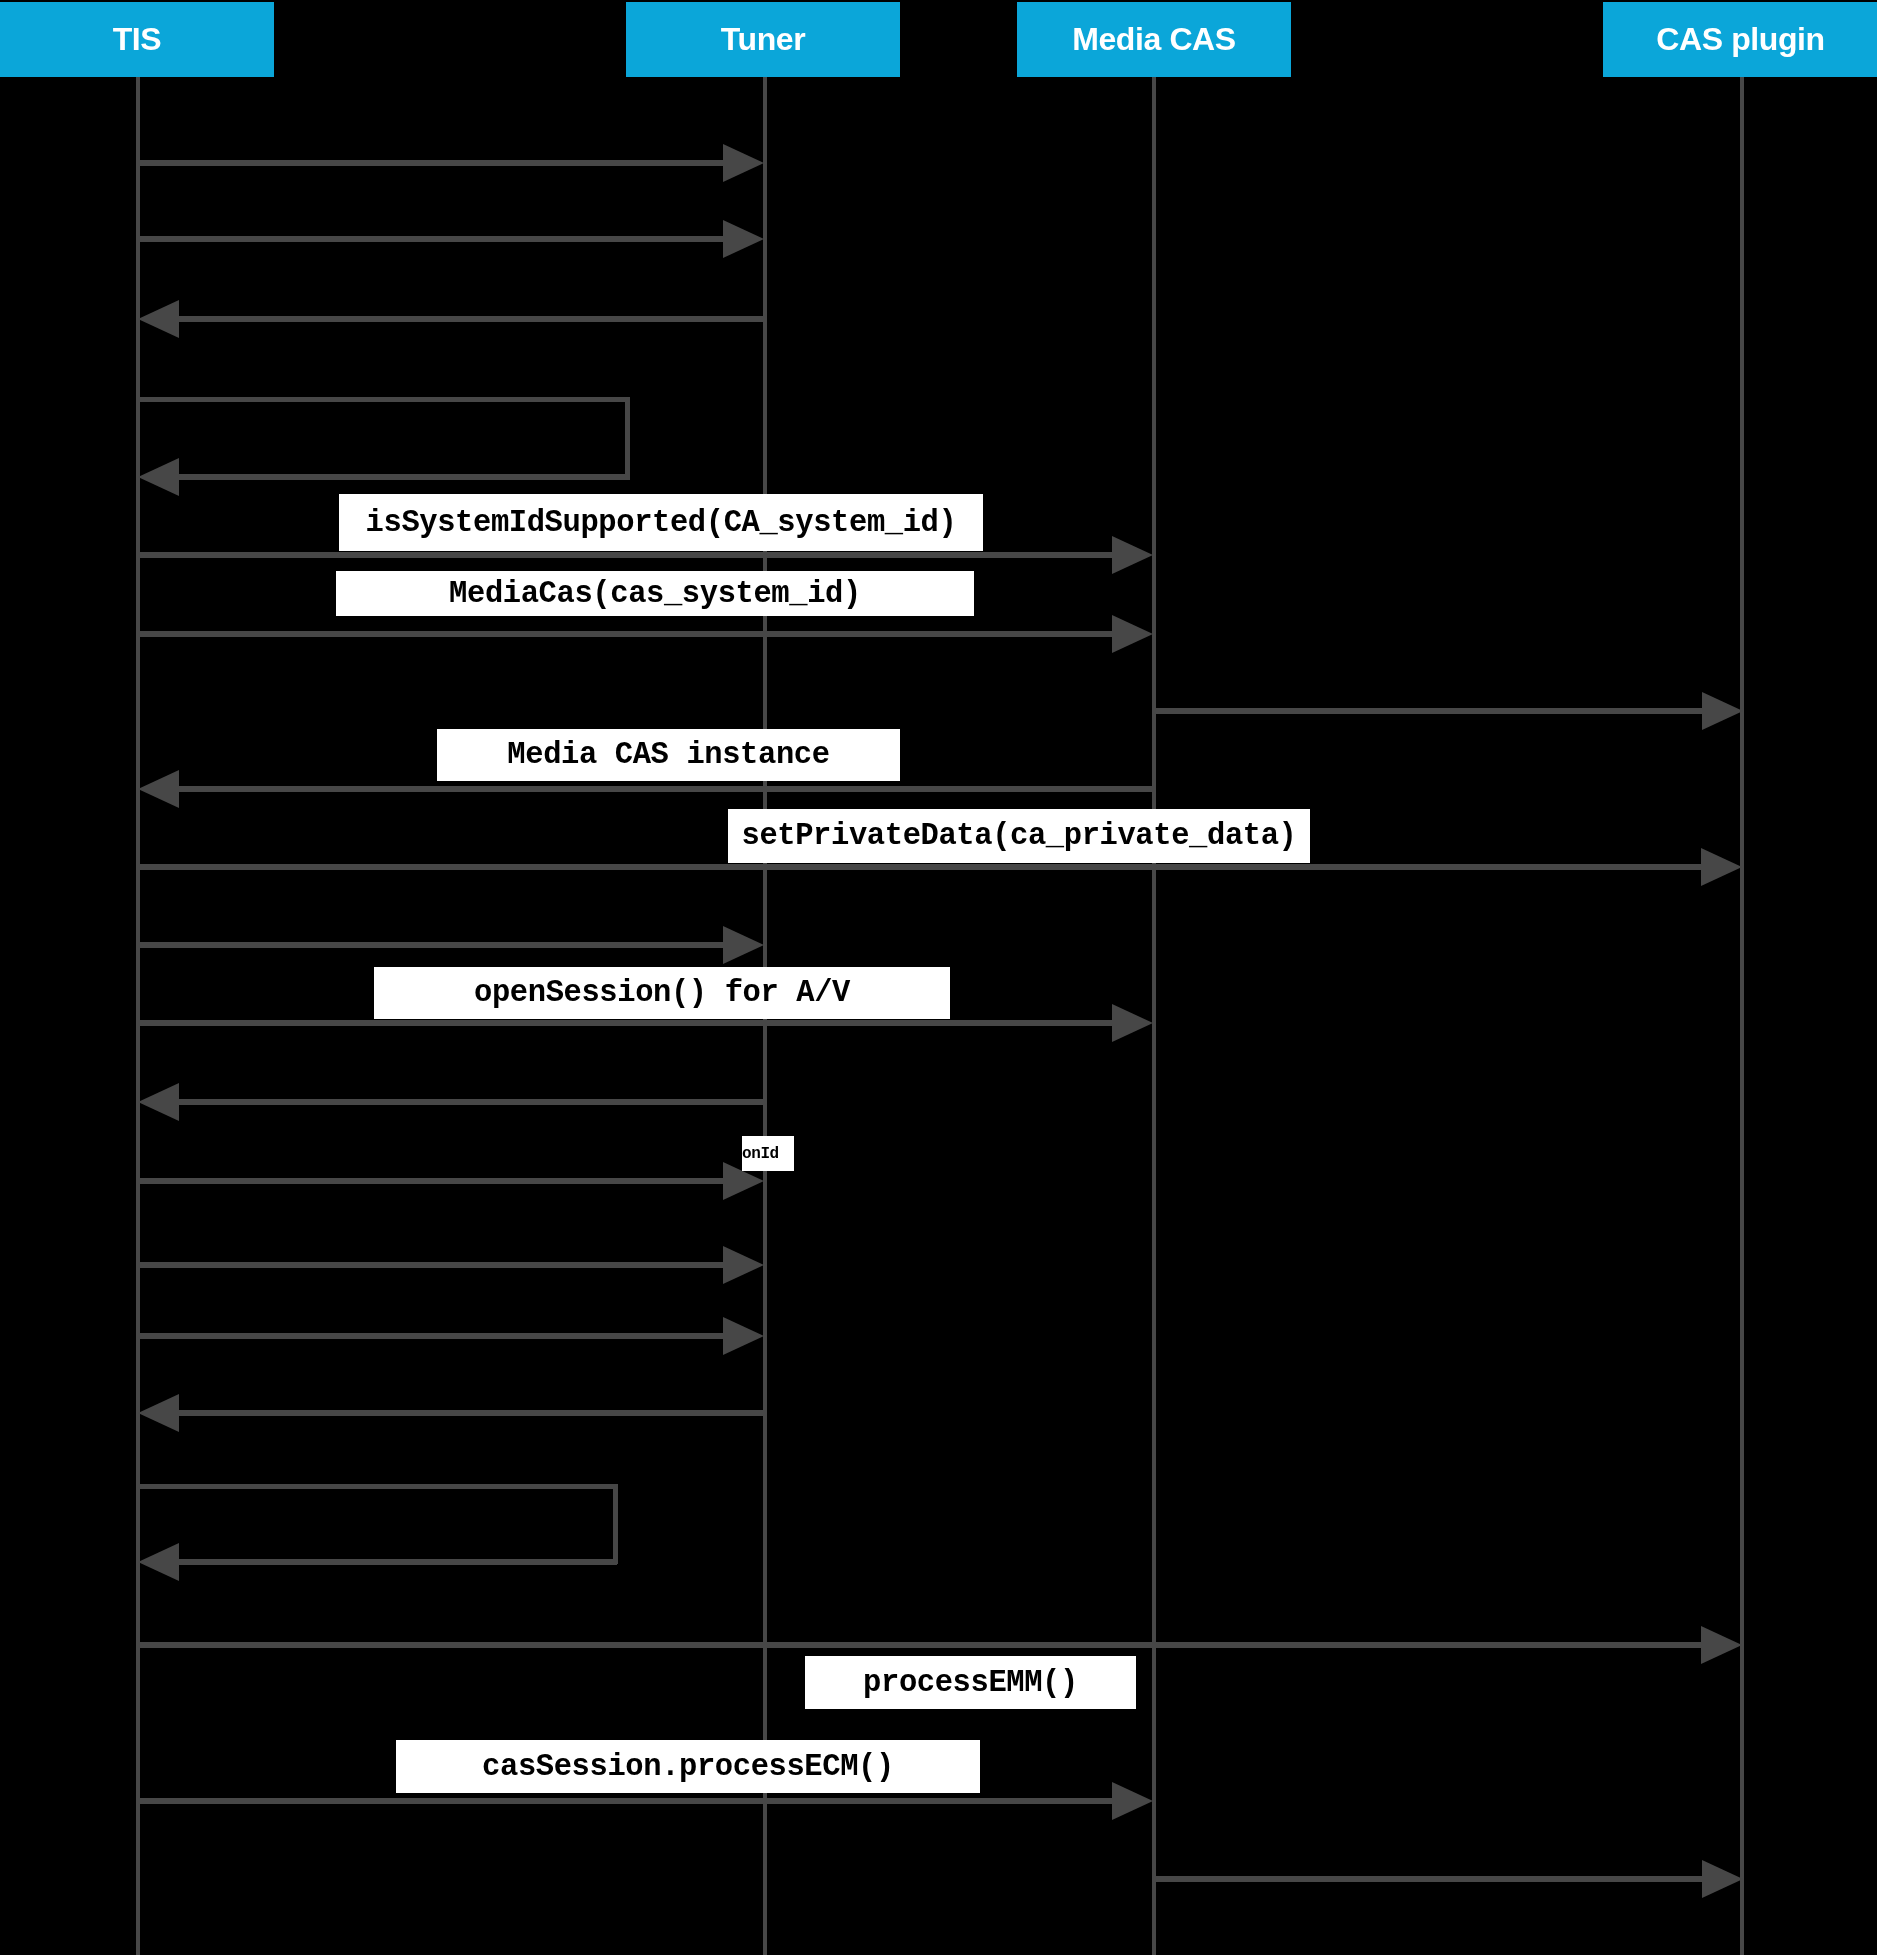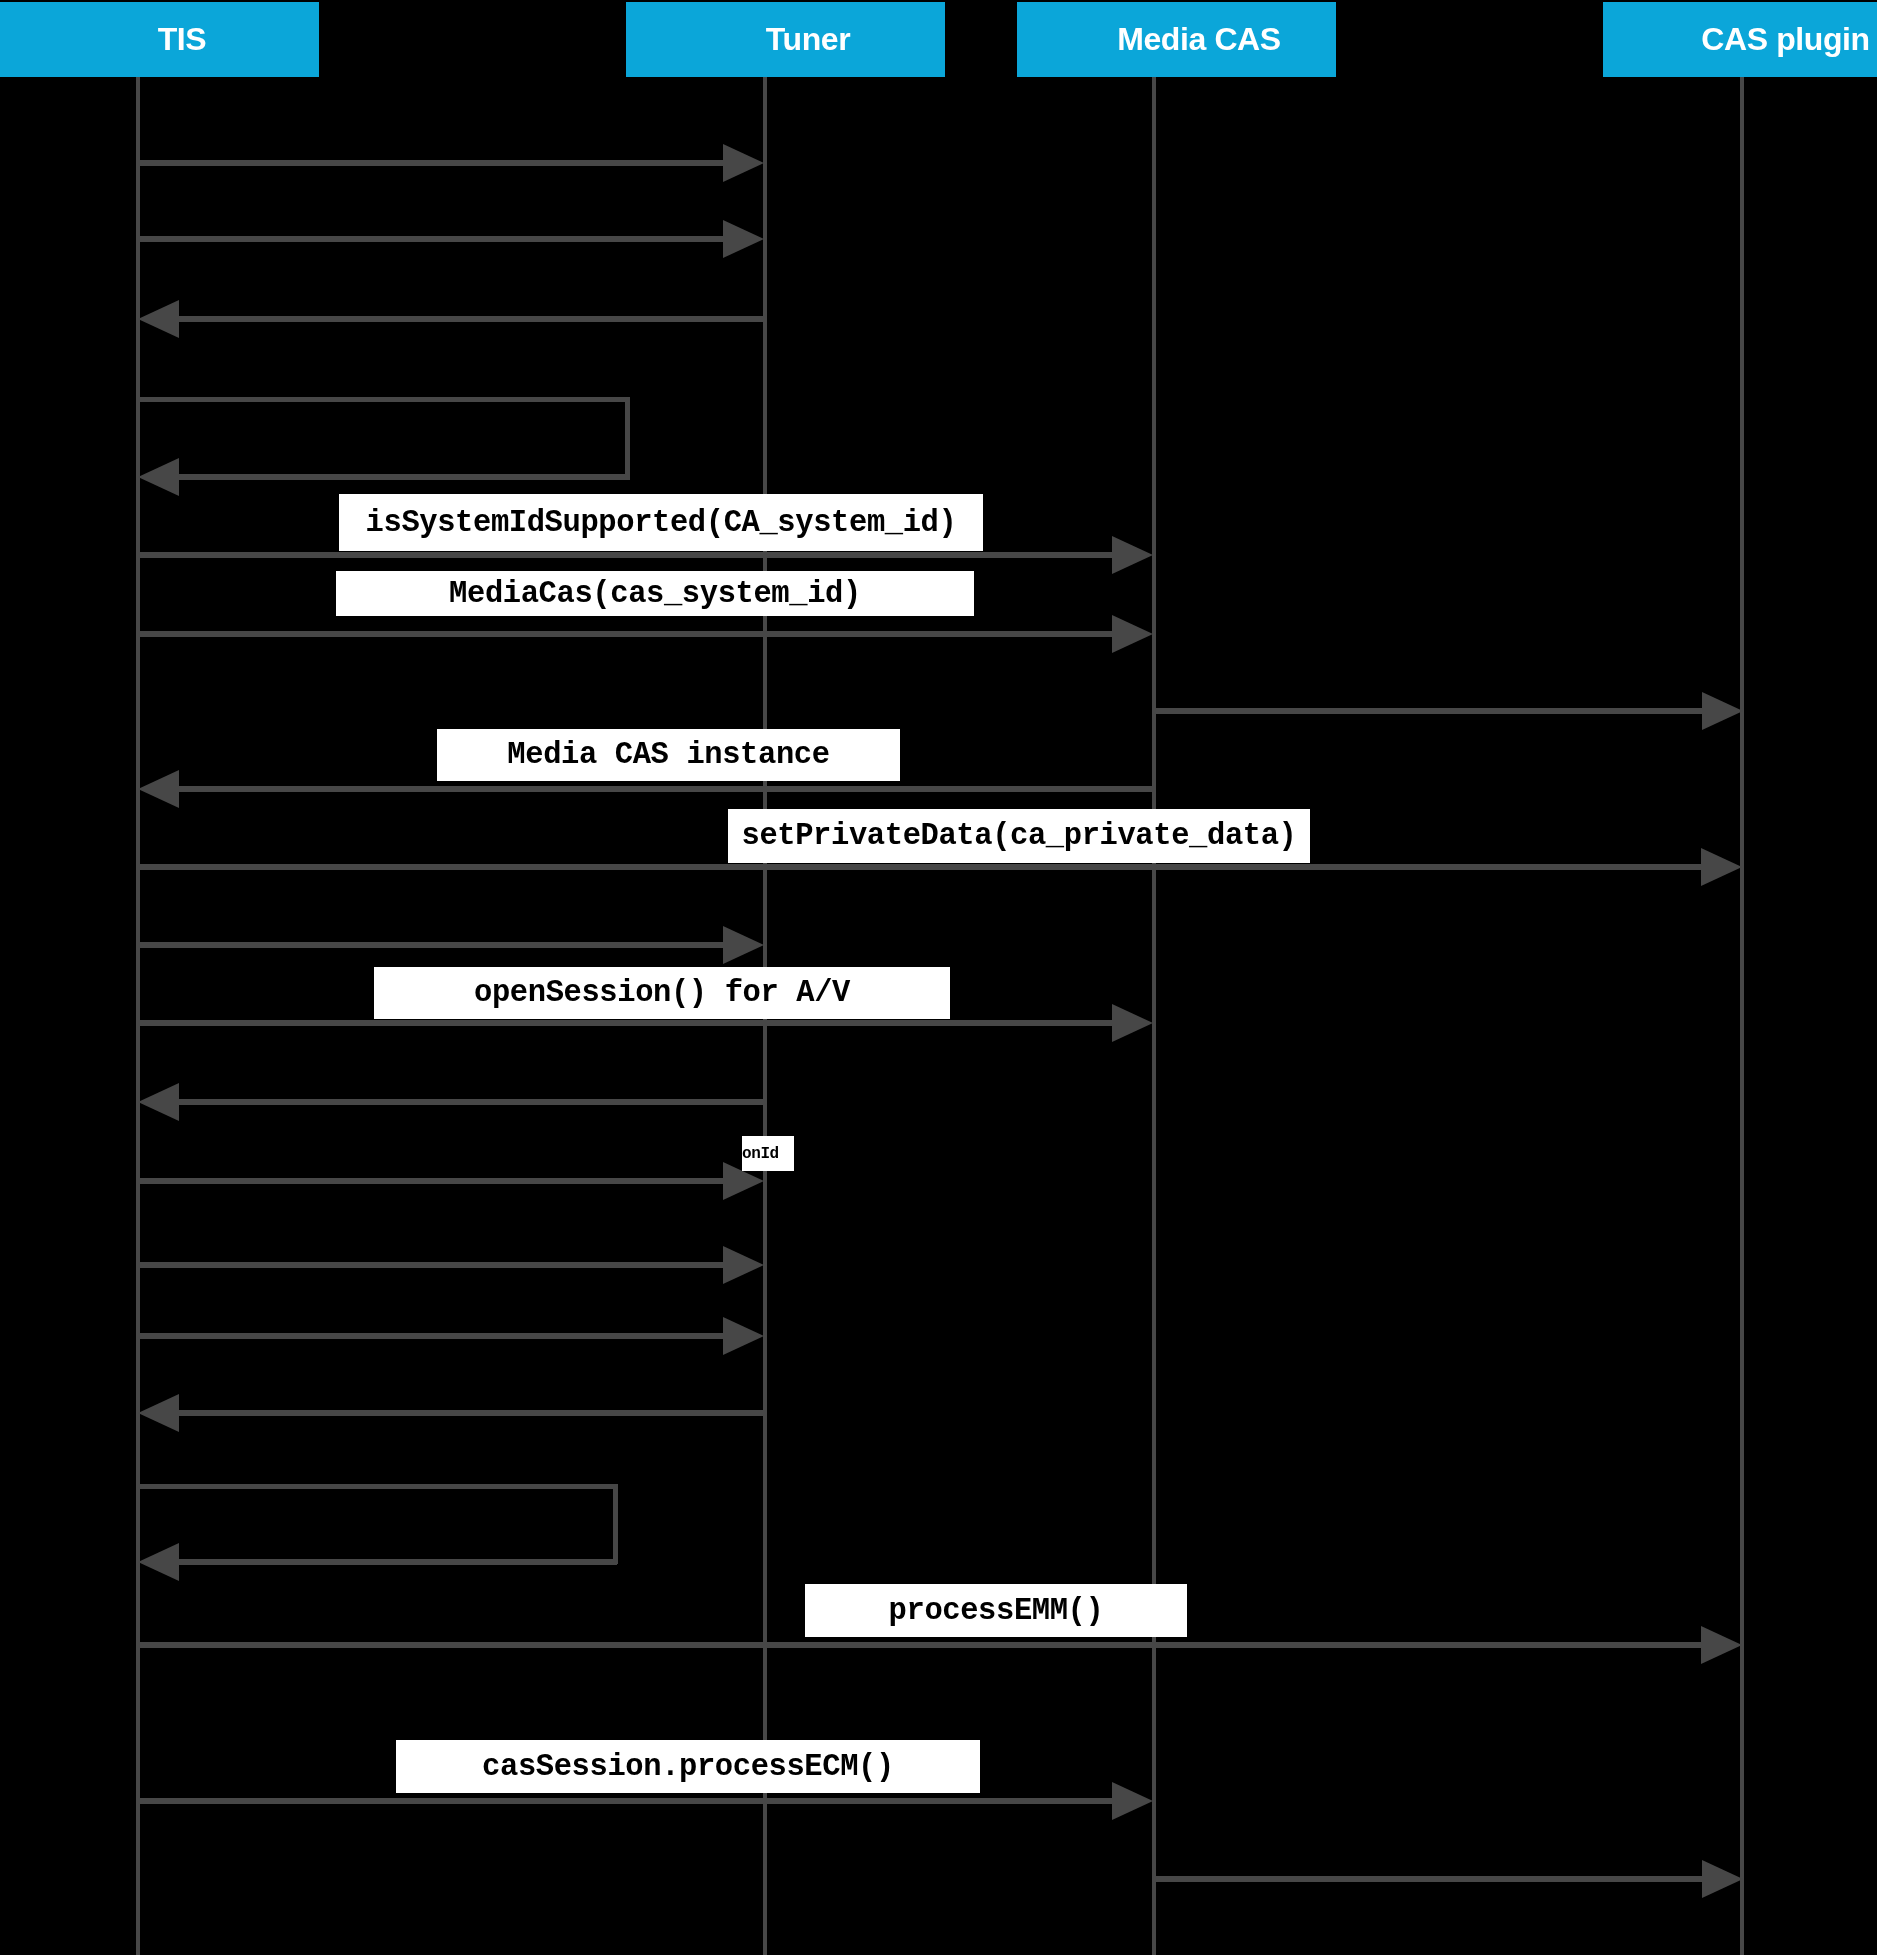--- a/index.html
+++ b/index.html
@@ -19,21 +19,20 @@
   
   .pheader{
     position:absolute;
     height:75px;
     background:var(--accent);
     color:#ffffff;
     display:flex;align-items:center;justify-content:center;
     font-size:32px;font-weight:bold;
     z-index:4;
     letter-spacing:-0.4px;
-    padding-left:45px;
   }
   
   .lifeline{
     position:absolute;
     width:3.9px;top:77px;height:1879px;
     background:var(--line);
     z-index:1;
   }
   
   .arrow{position:absolute;height:5.5px;z-index:2;}
@@ -176,15 +175,15 @@
     <i class="shaft"></i>
     <i class="head"></i>
   </div>
 
 <div class="mlabel" style="left:339px;top:494px;width:644px;height:57px">isSystemIdSupported(CA_system_id)</div>
 <div class="mlabel" style="left:336px;top:571px;width:638px;height:45px">MediaCas(cas_system_id)</div>
 <div class="mlabel" style="left:437px;top:729px;width:463px;height:52px">Media CAS instance</div>
 <div class="mlabel" style="left:728px;top:809px;width:582px;height:54px">setPrivateData(ca_private_data)</div>
 <div class="mlabel" style="left:374px;top:967px;width:576px;height:52px">openSession() for A/V</div>
 <div class="mlabel small" style="left:742px;top:1136px;width:52px;height:35px">onId</div>
-<div class="mlabel" style="left:805px;top:1584px;width:382px;height:53px">processEMM()</div>
+<div class="mlabel" style="left:805px;top:1656px;width:331px;height:53px">processEMM()</div>
 <div class="mlabel" style="left:396px;top:1740px;width:584px;height:53px">casSession.processECM()</div>
 
 
 </body></html>

